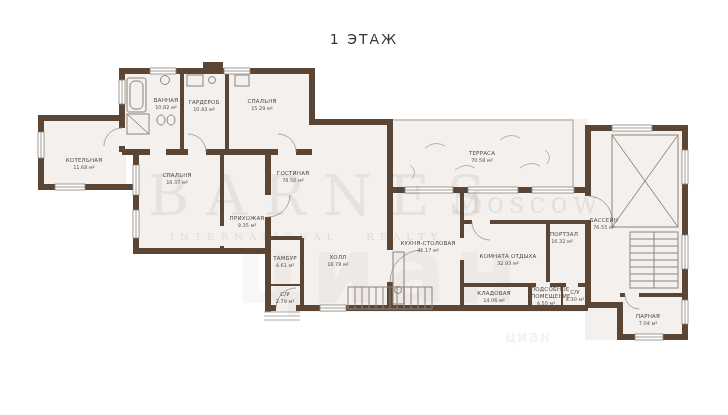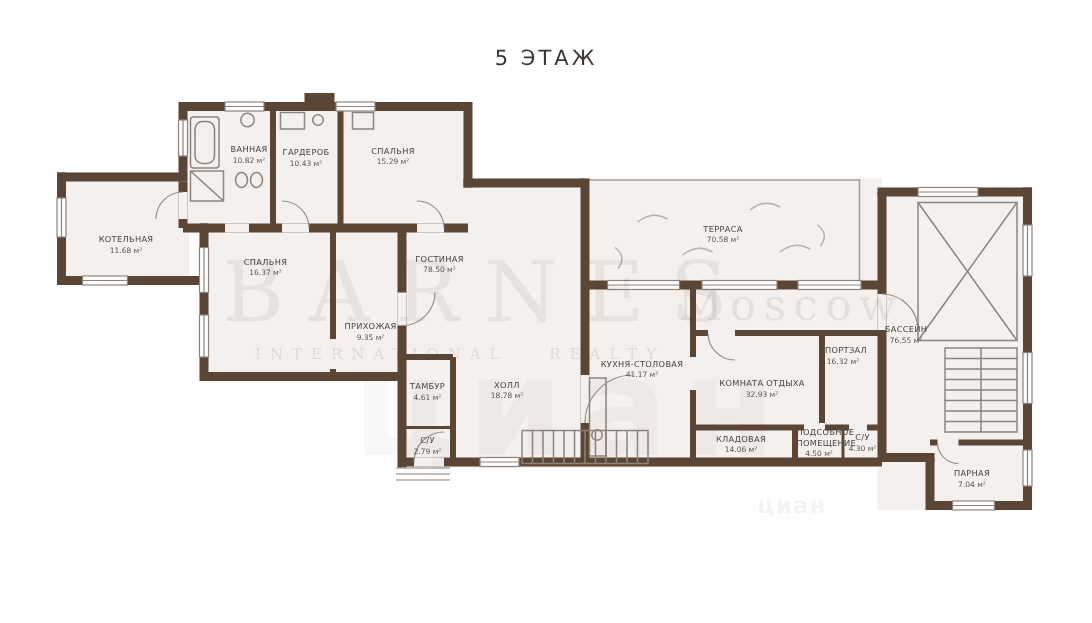--- a/index.html
+++ b/index.html
@@ -239,21 +239,21 @@
       <path d="M625 295 A14 14 0 0 0 639 309"></path>
     </g>
   </svg>
 
   <div class="wm wm-cian">циан</div>
   <div class="wm wm-barnes">BARNES</div>
   <div class="wm wm-sub">INTERNATIONAL REALTY</div>
   <div class="wm wm-city">Moscow</div>
   <div class="wm wm-cian-small">циан</div>
 
-  <div class="title">5 ЭТАЖ</div>
+  <div class="title">1 ЭТАЖ</div>
 
   <div class="room" style="left:166px;top:104px">
     <div class="rn">ВАННАЯ</div>
     <div class="ra">10.82 м²</div>
   </div>
   <div class="room" style="left:204px;top:106px">
     <div class="rn">ГАРДЕРОБ</div>
     <div class="ra">10.43 м²</div>
   </div>
   <div class="room" style="left:262px;top:105px">

